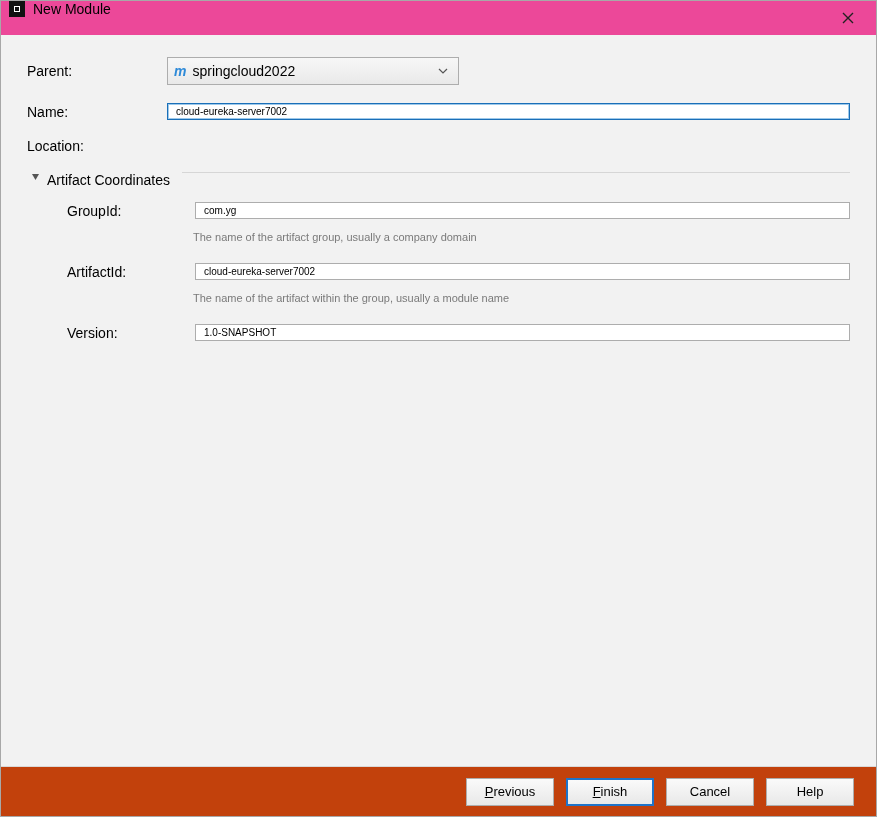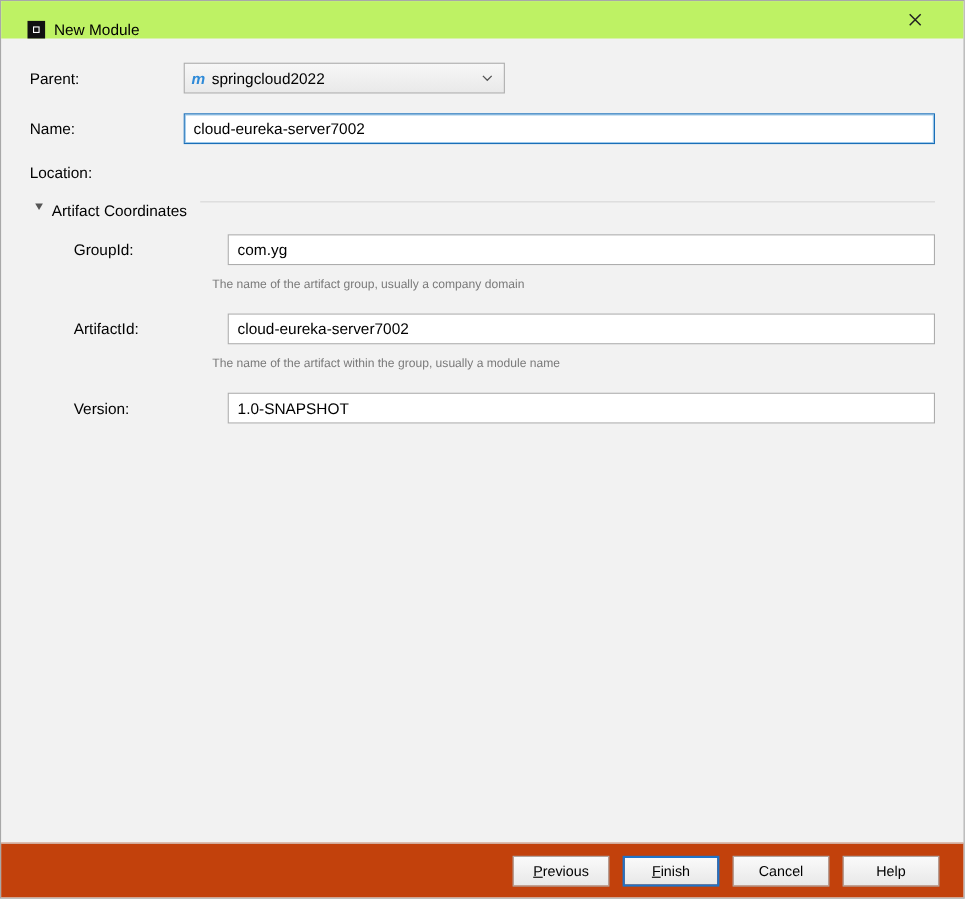--- a/index.html
+++ b/index.html
@@ -8,23 +8,23 @@
     font-family: "Segoe UI", Arial, sans-serif;
     font-size: 13px;
     color:#000;
     background:#f2f2f2;
     width:877px; height:817px;
     display:flex; flex-direction:column;
     border:1px solid #a8a8a8;
   }
   .titlebar {
     height:34px;
-    display:flex; align-items:flex-end;
-    padding:0 24px;
-    background:#bef264;
+    display:flex; align-items:flex-start;
+    padding:0 8px;
+    background:#ec4899;
   }
   .titlebar .app-icon {
     width:16px; height:16px;
     background:#111;
     display:flex; align-items:center; justify-content:center;
     margin-right:8px;
   }
   .titlebar .app-icon svg { display:block; }
   .titlebar .title { flex:1; font-size:14px; }
   .titlebar .close {
@@ -52,25 +52,25 @@
     border:1px solid #adadad;
     background:linear-gradient(#f7f7f7,#e9e9e9);
     padding:0 6px;
   }
   .combo .m-icon { color:#2e8ad8; font-weight:700; font-style:italic; margin-right:6px; font-size:14px; }
   .combo .combo-text { flex:1; font-size:14px; }
   .combo .chev { width:18px; display:flex; justify-content:center; color:#555; }
 
   .text-input {
     flex:1;
-    height:28px;
+    height:17px;
     border:1px solid #adadad;
     background:#fff;
     padding:0 8px;
-    font-size:14px;
+    font-size:10px;
     font-family:inherit;
     outline:none;
   }
   .text-input.focused { border:1px solid #1a6fb8; box-shadow:0 0 0 1px #9ec9ea inset; }
 
   .loc-wrap { flex:1; position:relative; display:flex; }
   .loc-wrap .folder-icon {
     position:absolute; right:6px; top:50%; transform:translateY(-50%);
     color:#b9b9b9;
   }
@@ -87,21 +87,21 @@
 
   .indented .label-col { padding-left:40px; }
   .hint {
     margin-left:140px;
     padding-left:26px;
     color:#7a7a7a;
     font-size:11px;
     margin-top:-6px;
     margin-bottom:20px;
   }
-  .coord-row .text-input { margin-left:40px; }
+  .coord-row .text-input { margin-left:28px; }
 
   .button-bar {
     height:50px;
     display:flex; align-items:center; justify-content:flex-end;
     gap:12px;
     padding:0 22px;
     border-top:1px solid #d9d9d9;
     background:#c2410c;
   }
   .btn {

